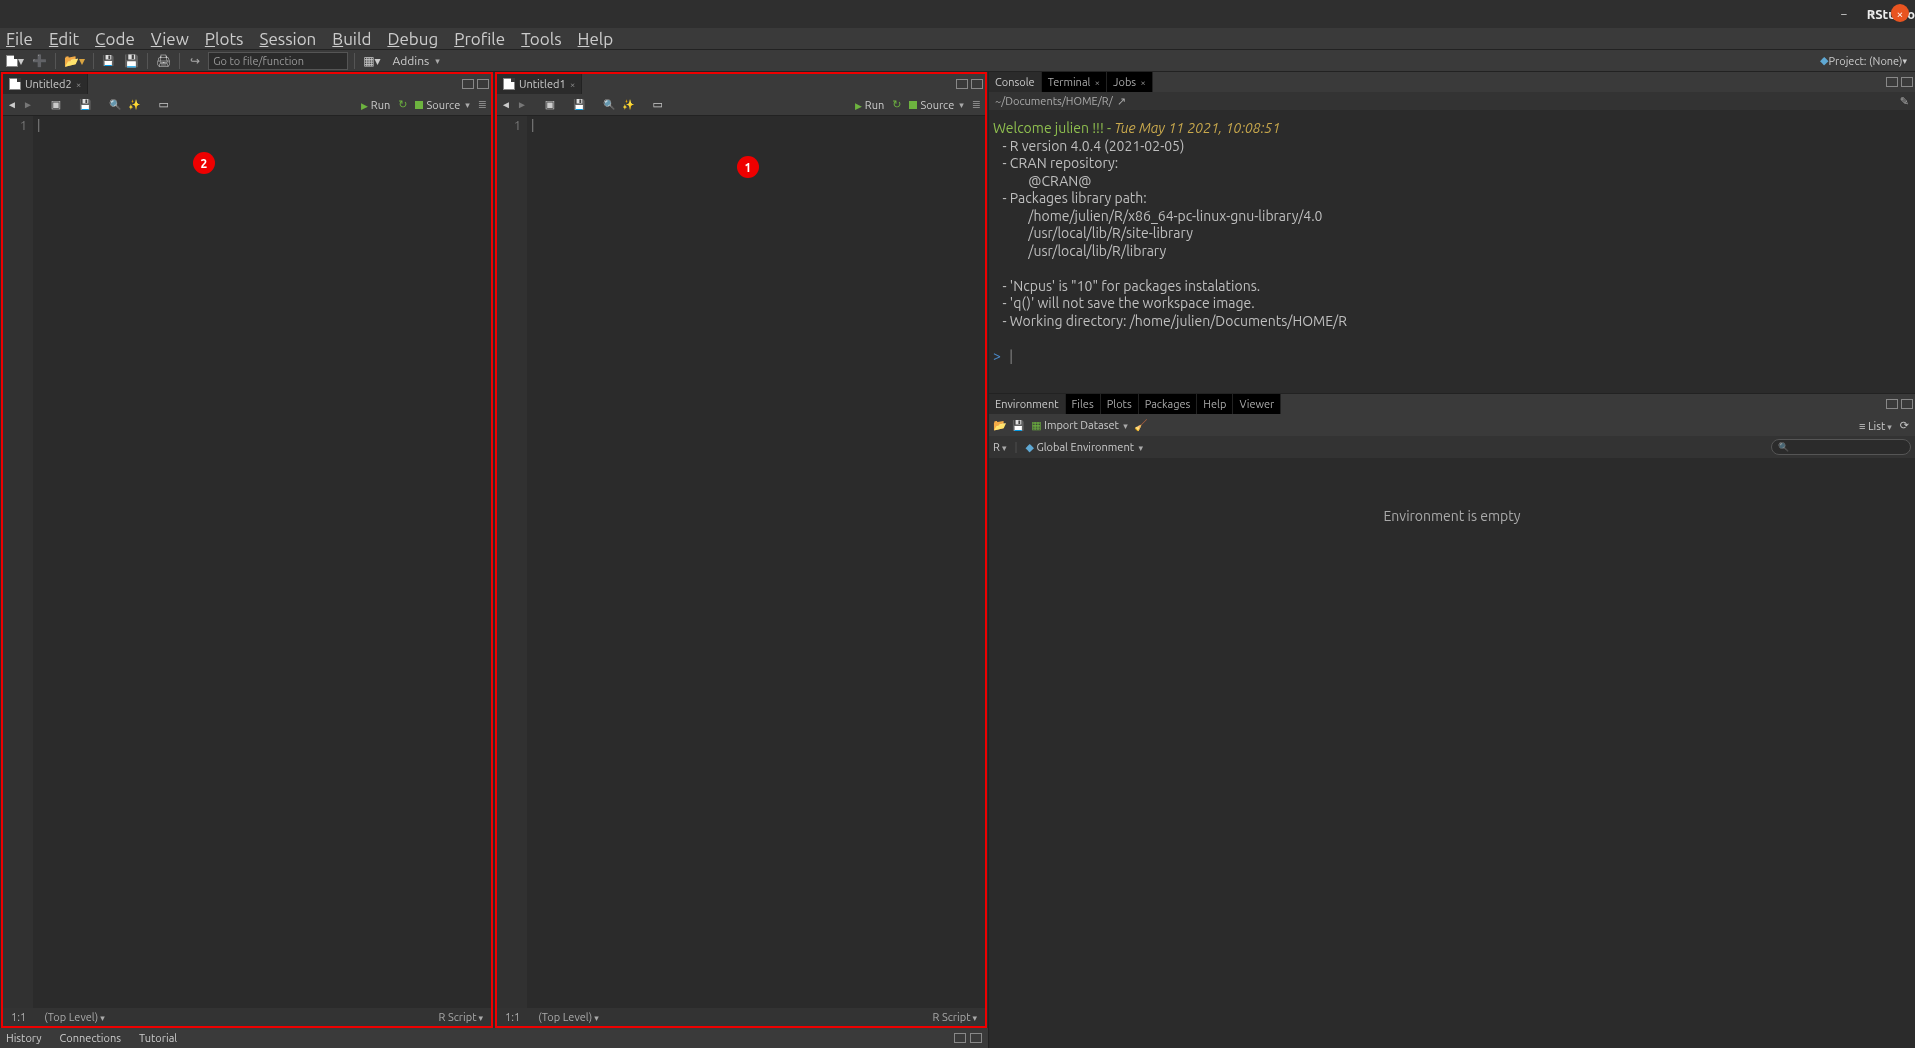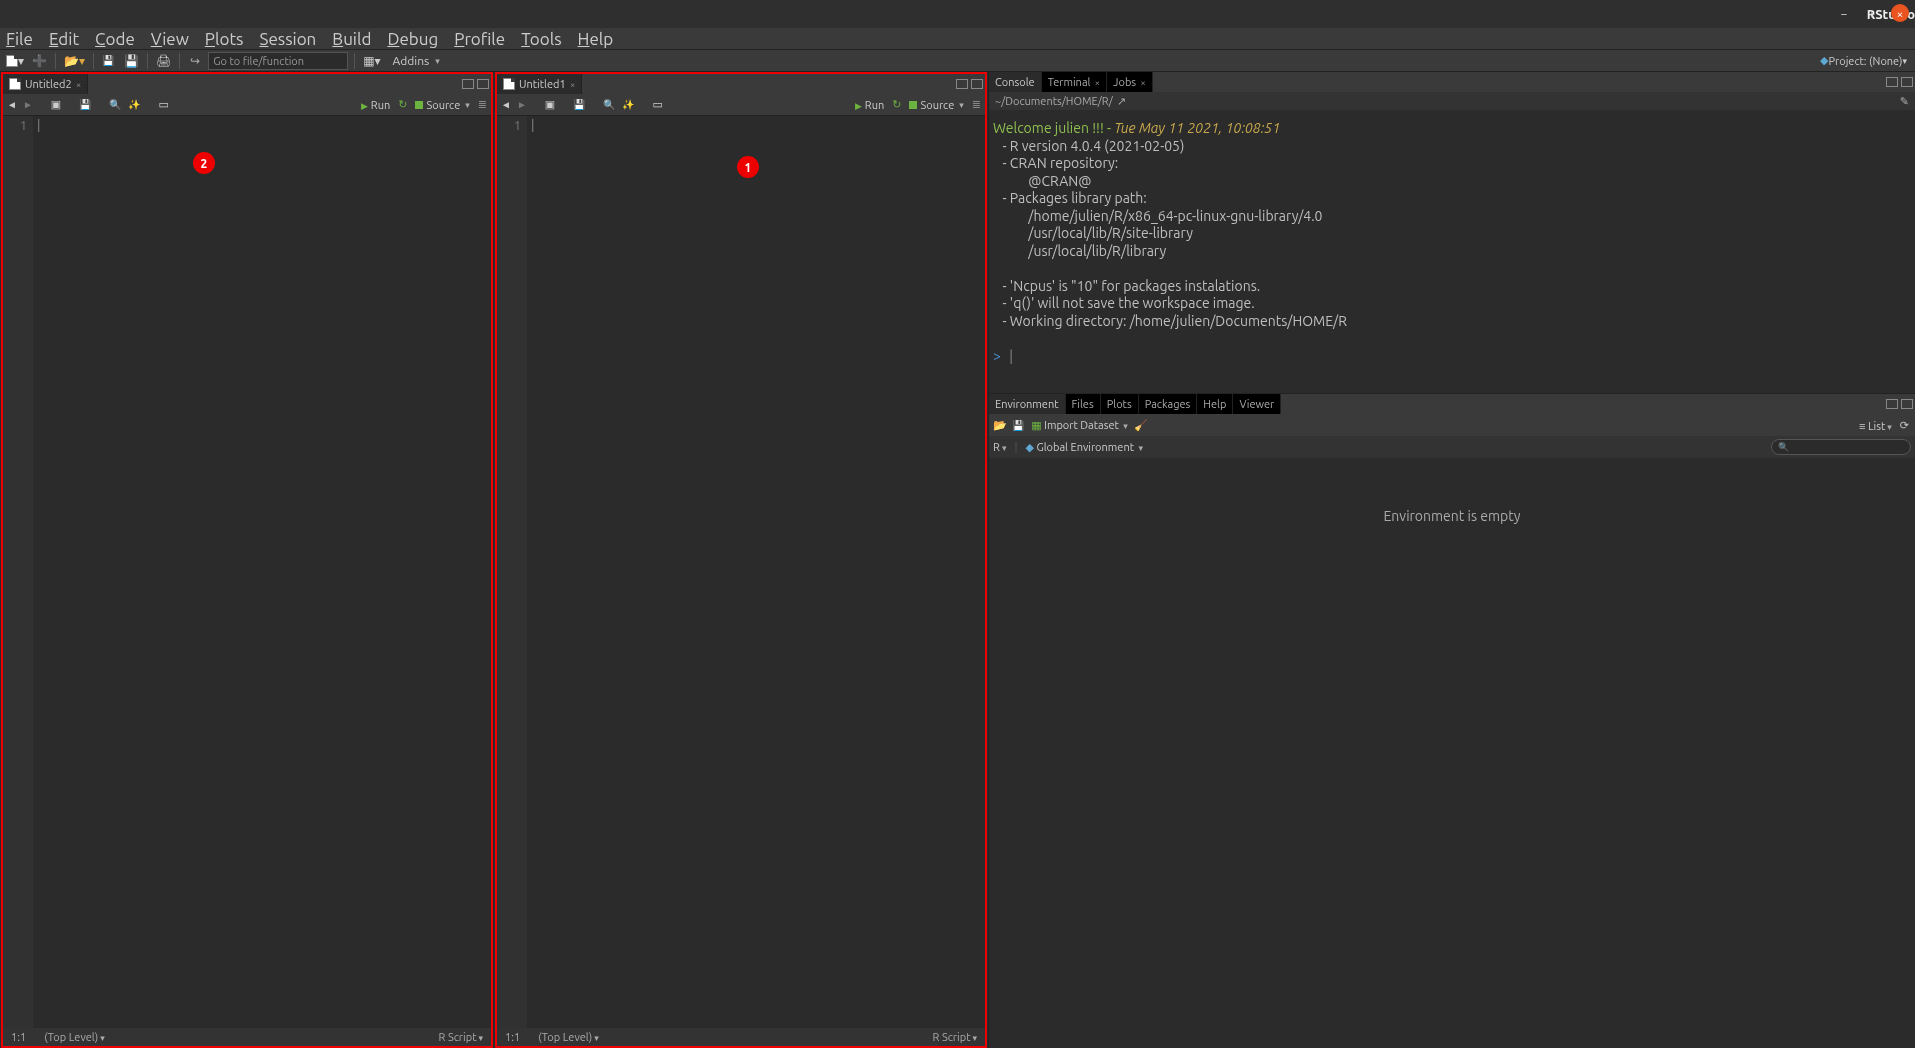--- a/index.html
+++ b/index.html
@@ -232,20 +232,29 @@
             <div class="gutter">1</div>
      <div class="code"><span class="cursor-line">|</span></div>
           </div>
           <div class="ed-status">
             <span>1:1</span>
      <span class="down-caret">(Top Level)</span>
      <span class="right down-caret">R Script</span>
           </div>
         </div>
       </div>
+    <div class="bottom-tabs" id="bottom-tabs">
+      <span style="cursor: pointer;">History</span>
+        <span style="cursor: pointer;">Connections</span>
+        <span style="cursor: pointer;">Tutorial</span>
+        <div class="corner">
+        <span></span>
+        <span></span>
+      </div>
+    </div>
   </div>
 
   <div class="right-col">
 
     <div class="console-pane">
       <div class="pane-tabs" id="console-tabs">
         <div class="tab">
             <span>Console</span>
           </div>
           <div class="tab inactive">

